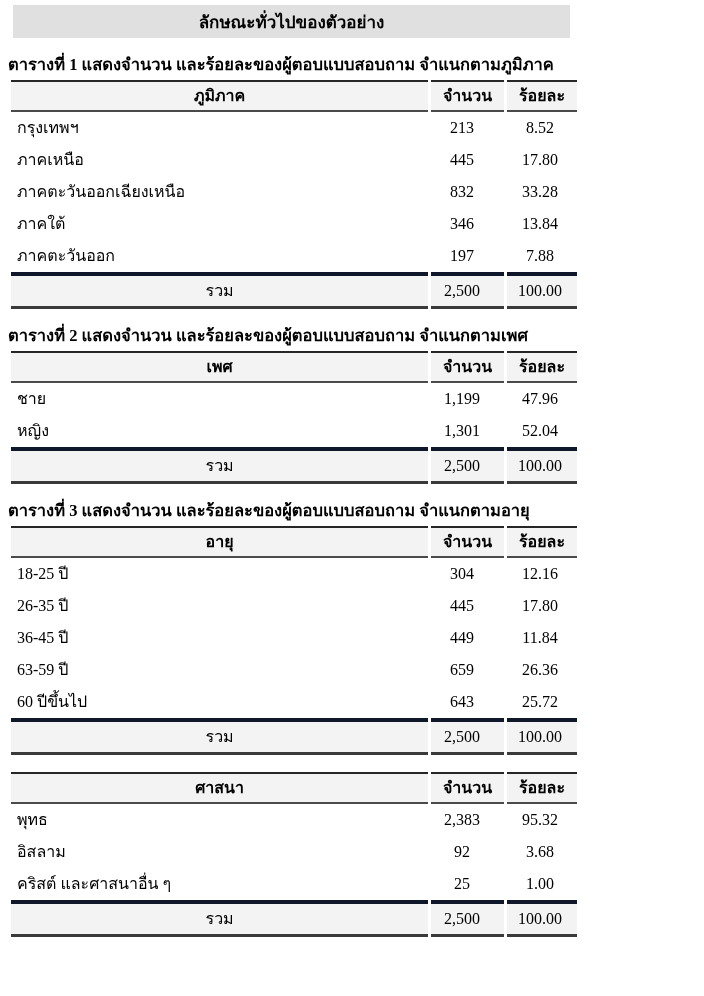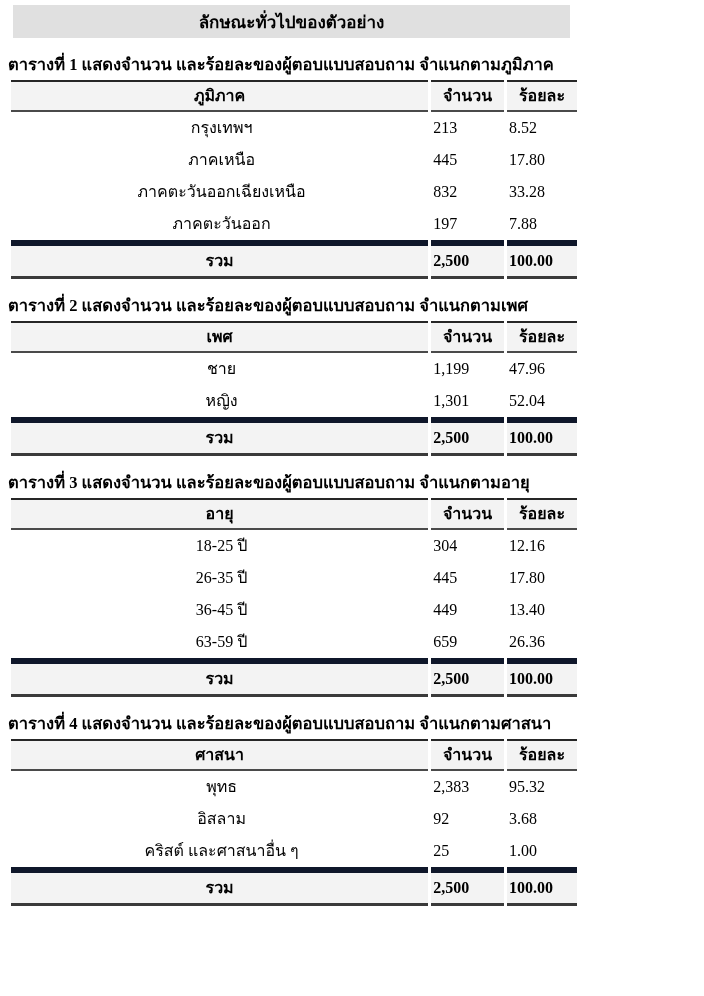--- a/index.html
+++ b/index.html
@@ -55,30 +55,30 @@
     padding: 1px 2px 2px 2px;
     height: 19px;
     vertical-align: middle;
     font-family: Liberation Mono, monospace;
   }
   tbody td {
     padding: 3px 2px 4px 2px;
     height: 19px;
     vertical-align: middle;
   }
-  td.label-cell { text-align: center; padding-left: 6px; }
-  td.num-cell   { text-align: left; }
+  td.label-cell { text-align: left; padding-left: 6px; }
+  td.num-cell   { text-align: center; }
   td.count-cell   { padding-right: 13px; }
   td.percent-cell { padding-right: 6px; }
 
   tfoot td {
     background: #f3f3f3;
-    border-top: 6px solid #0f172a;
+    border-top: 4px solid #0f172a;
     border-bottom: 3px solid #3a3a3a;
-    font-weight: bold;
+    font-weight: normal;
     padding: 2px 2px 3px 2px;
     height: 19px;
     vertical-align: middle;
   }
   tfoot td.total-label-cell { text-align: center; }
 </style>
 </head>
 <body>
 
 <div class="page">
@@ -116,20 +116,25 @@
     <td class="num-cell count-cell">445</td>
     <td class="num-cell percent-cell">17.80</td>
   </tr>
 
   <tr>
     <td class="label-cell">ภาคตะวันออกเฉียงเหนือ</td>
     <td class="num-cell count-cell">832</td>
     <td class="num-cell percent-cell">33.28</td>
   </tr>
 
+  <tr>
+    <td class="label-cell">ภาคใต้</td>
+    <td class="num-cell count-cell">346</td>
+    <td class="num-cell percent-cell">13.84</td>
+  </tr>
 
   <tr>
     <td class="label-cell">ภาคตะวันออก</td>
     <td class="num-cell count-cell">197</td>
     <td class="num-cell percent-cell">7.88</td>
   </tr>
 </tbody>
       <tfoot>
         <tr>
           <td class="total-label-cell">รวม</td>
@@ -202,42 +207,46 @@
 
   <tr>
     <td class="label-cell">26-35 ปี</td>
     <td class="num-cell count-cell">445</td>
     <td class="num-cell percent-cell">17.80</td>
   </tr>
 
   <tr>
     <td class="label-cell">36-45 ปี</td>
     <td class="num-cell count-cell">449</td>
-    <td class="num-cell percent-cell">13.40</td>
+    <td class="num-cell percent-cell">11.84</td>
   </tr>
 
   <tr>
     <td class="label-cell">63-59 ปี</td>
     <td class="num-cell count-cell">659</td>
     <td class="num-cell percent-cell">26.36</td>
   </tr>
 
-</tbody>
-      <tfoot>
-        <tr>
-          <td class="total-label-cell">รวม</td>
-          <td class="num-cell count-cell">2,500</td>
-          <td class="num-cell percent-cell">100.00</td>
-        </tr>
-      </tfoot>
-    </table>
-  </div>
-
-  <div class="table-block">
-    <div class="table-title">ตารางที่ 4 แสดงจำนวน และร้อยละของผู้ตอบแบบสอบถาม จำแนกตามศาสนา</div>
+  <tr>
+    <td class="label-cell">60 ปีขึ้นไป</td>
+    <td class="num-cell count-cell">643</td>
+    <td class="num-cell percent-cell">25.72</td>
+  </tr>
+</tbody>
+      <tfoot>
+        <tr>
+          <td class="total-label-cell">รวม</td>
+          <td class="num-cell count-cell">2,500</td>
+          <td class="num-cell percent-cell">100.00</td>
+        </tr>
+      </tfoot>
+    </table>
+  </div>
+
+  <div class="table-block">
     <table class="stat-table">
       <colgroup>
         <col class="c-label">
             <col class="c-count">
             <col class="c-percent">
       </colgroup>
       <thead>
         <tr>
           <th>ศาสนา</th>
           <th>จำนวน</th>

